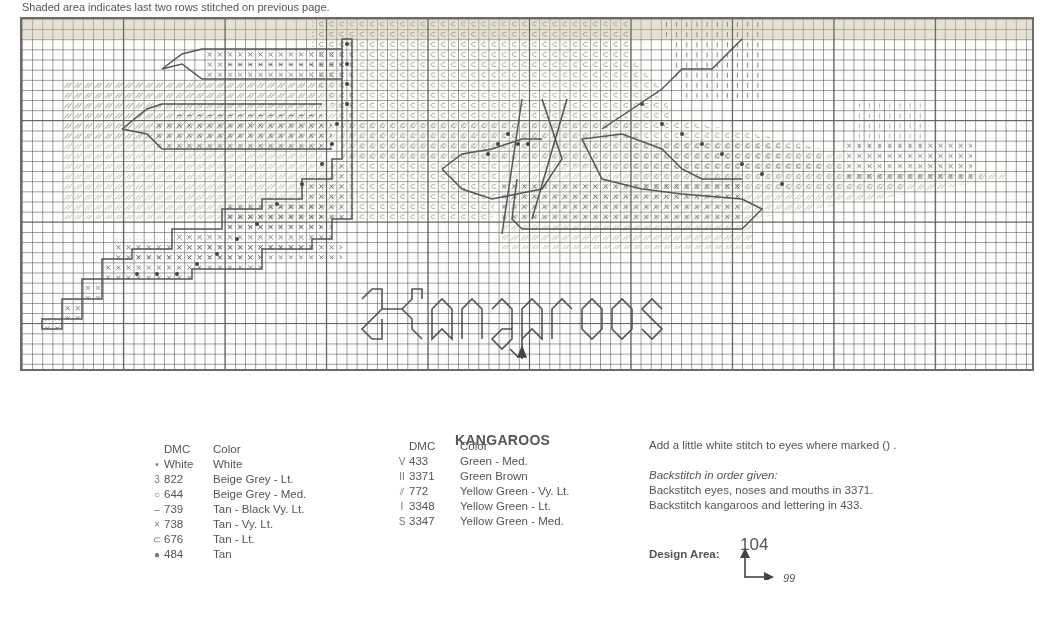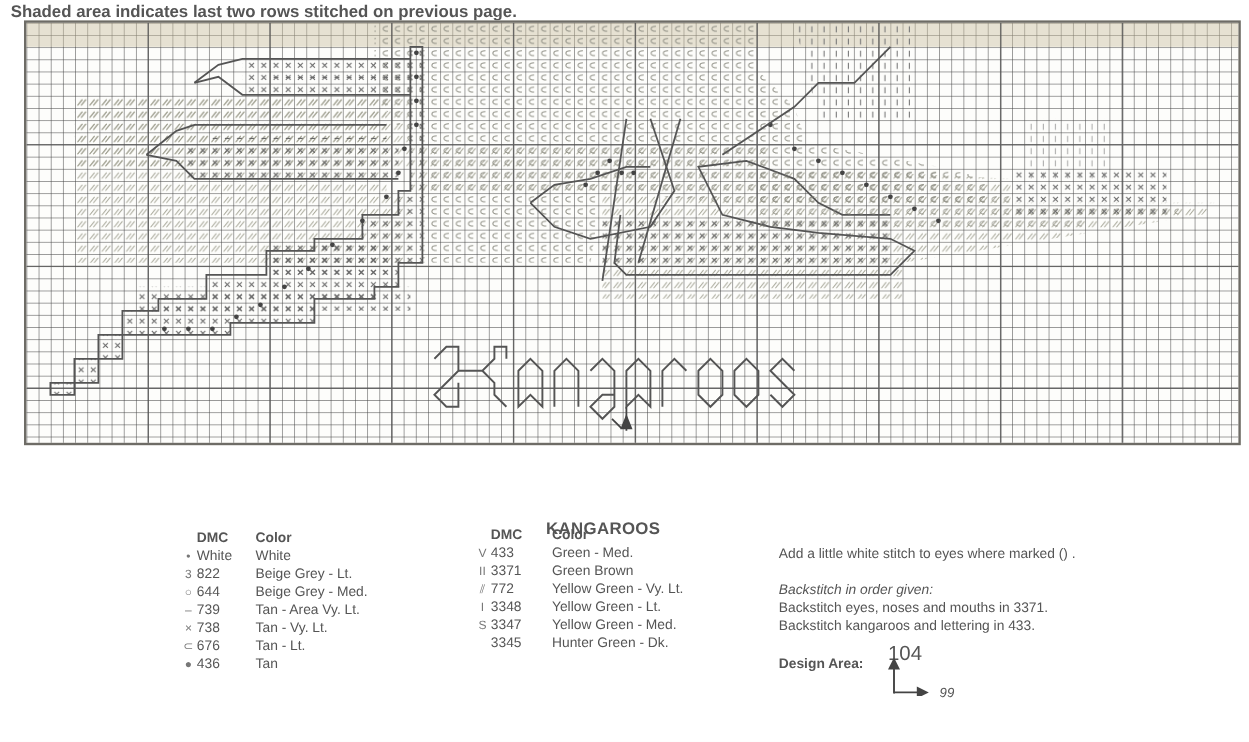--- a/index.html
+++ b/index.html
@@ -2,22 +2,22 @@
 <html><head>
 <meta charset="utf-8">
 <style>
   html, body { margin: 0; padding: 0; }
   body {
     width: 1041px; height: 618px; overflow: hidden;
     background: #ffffff; position: relative;
     font-family: "Liberation Sans", sans-serif; color: #4a4a4a;
   }
   .note-top {
-    position: absolute; left: 9px; top: 1px;
-    font-size: 14px; font-weight: bold; color: #555;
+    position: absolute; left: 22px; top: 1px;
+    font-size: 11px; font-weight: normal; color: #555;
   }
   .chart {
     position: absolute; left: 20px; top: 17px; width: 1014px; height: 354px;
     border: 2px solid #6e6c66; box-sizing: border-box;
     background-color: #fdfdfb;
     background-image:
       linear-gradient(to right, rgba(70,70,70,0.55) 1px, transparent 1px),
       linear-gradient(to bottom, rgba(70,70,70,0.55) 1px, transparent 1px);
     background-size: 10.15px 10.15px;
     overflow: hidden;
@@ -28,28 +28,28 @@
     background: rgba(201,190,160,0.45);
   }
   .title {
     position: absolute; left: 455px; top: 400px;
     font-size: 14px; font-weight: bold; color: #555; letter-spacing: 0.3px; margin-top: 32px;
   }
   .key { position: absolute; font-size: 11.5px; color: #555; line-height: 15px; }
   .key .row { display: flex; height: 15px; }
   .key .sym { width: 14px; text-align: center; font-size: 10px; color: #777; }
   .key .dmc { width: 44px; }
-  .key .hdr { font-weight: bold; }
+  .key .hdr { font-weight: normal; }
   .key-left { left: 150px; top: 442px; }
   .key-left .dmc { width: 49px; }
   .key-right { left: 395px; top: 439px; }
   .key-right .dmc { width: 51px; }
   .instructions {
     position: absolute; left: 649px; top: 438px; font-size: 11.5px;
-    color: #555; line-height: 15px; margin-top: 17px;
+    color: #555; line-height: 15px;
   }
   .instructions .italic { font-style: italic; }
   .design-area {
     position: absolute; left: 649px; top: 548px; font-size: 11.5px;
     font-weight: bold; color: #555;
   }
   .da-h { position: absolute; left: 740px; top: 535px; font-size: 17px; color: #555; }
   .da-w { position: absolute; left: 783px; top: 572px; font-size: 11px; color: #555; font-style: italic; }
   .da-arrow { position: absolute; left: 736px; top: 546px; }
 </style>
@@ -202,35 +202,35 @@
     <span>Beige Grey - Lt.</span>
   </div>
   <div class="row">
     <span class="sym">○</span>
     <span class="dmc">644</span>
     <span>Beige Grey - Med.</span>
   </div>
   <div class="row">
     <span class="sym">–</span>
     <span class="dmc">739</span>
-    <span>Tan - Area Vy. Lt.</span>
+    <span>Tan - Black Vy. Lt.</span>
   </div>
   <div class="row">
     <span class="sym">×</span>
     <span class="dmc">738</span>
     <span>Tan - Vy. Lt.</span>
   </div>
   <div class="row">
     <span class="sym">⊂</span>
     <span class="dmc">676</span>
     <span>Tan - Lt.</span>
   </div>
   <div class="row">
     <span class="sym">●</span>
-    <span class="dmc">436</span>
+    <span class="dmc">484</span>
     <span>Tan</span>
   </div>
 </div>
 
 <div class="key key-right">
   <div class="row hdr">
     <span class="sym"></span>
     <span class="dmc">DMC</span>
     <span>Color</span>
   </div>
@@ -251,25 +251,20 @@
   </div>
   <div class="row">
     <span class="sym">I</span>
     <span class="dmc">3348</span>
     <span>Yellow Green - Lt.</span>
   </div>
   <div class="row">
     <span class="sym">S</span>
     <span class="dmc">3347</span>
     <span>Yellow Green - Med.</span>
-  </div>
-  <div class="row">
-    <span class="sym"></span>
-    <span class="dmc">3345</span>
-    <span>Hunter Green - Dk.</span>
   </div>
 </div>
 
 <div class="instructions">
   <div>Add a little white stitch to eyes where marked () .</div>
   <div style="height:15px"></div>
   <div class="italic">Backstitch in order given:</div>
   <div>Backstitch eyes, noses and mouths in 3371.</div>
   <div>Backstitch kangaroos and lettering in 433.</div>
 </div>

